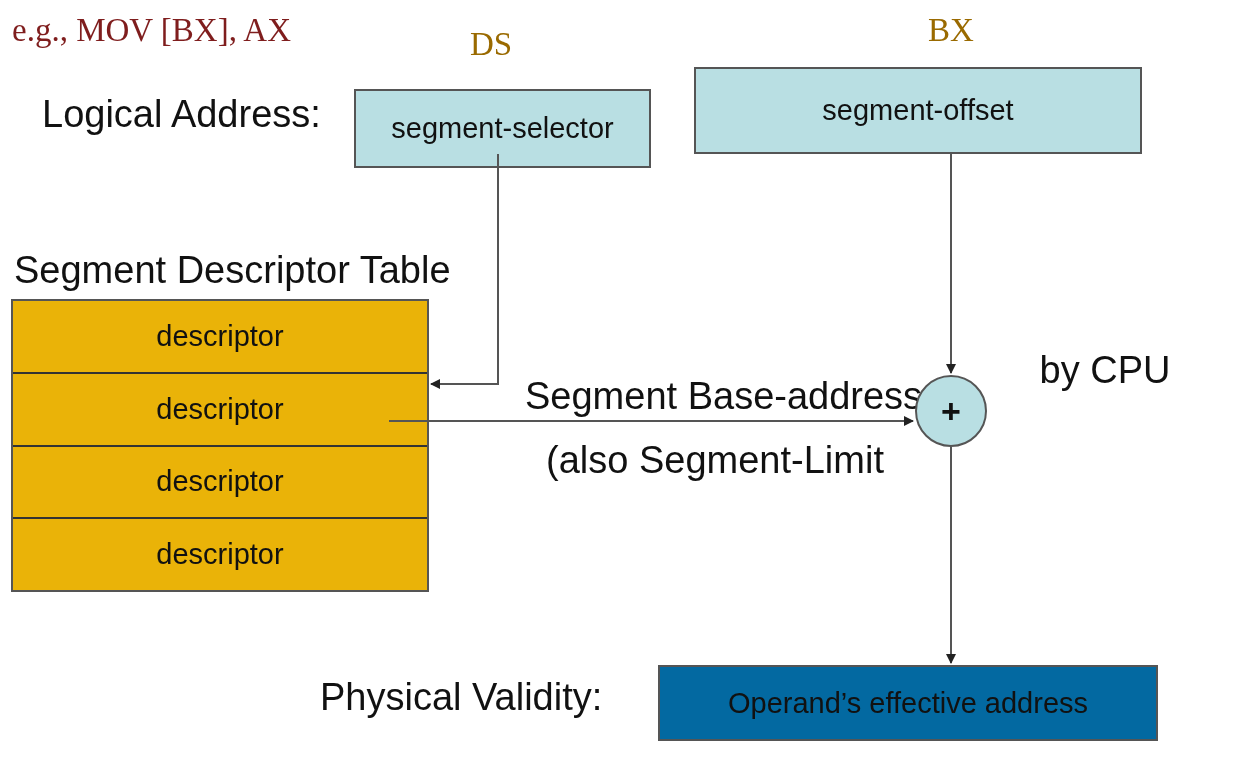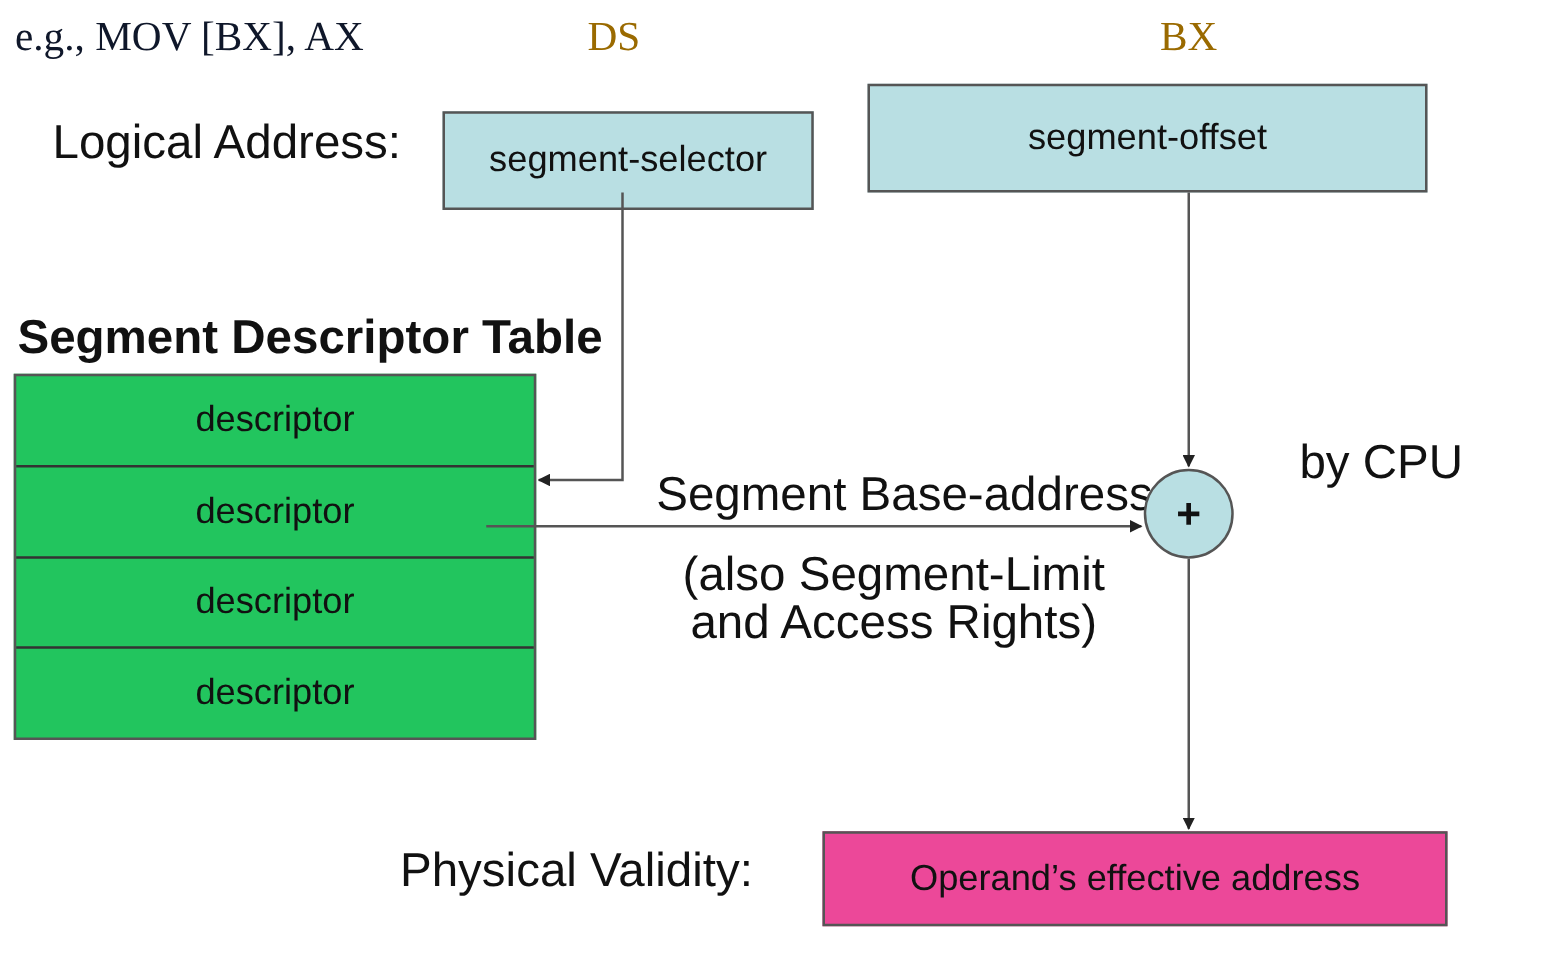--- a/index.html
+++ b/index.html
@@ -78,63 +78,62 @@
       position: absolute;
       left: 0; top: 0;
       width: 1241px; height: 763px;
       pointer-events: none;
     }
     .center { text-align: center; }
   </style>
 </head>
 <body>
 
-<div class="abs example serif" style="color:#0f172a;">e.g., MOV [BX], AX</div>
-<div class="abs reg-label serif" style="left:470px; top:10px; color:#9a6a00;">DS</div>
+<div class="abs example serif" style="color:#7f1d1d;">e.g., MOV [BX], AX</div>
+<div class="abs reg-label serif" style="left:470px; top:24px; color:#9a6a00;">DS</div>
 <div class="abs reg-label serif" style="left:928px; top:10px; color:#9a6a00;">BX</div>
 
 <div class="abs label" style="left:42px; top:97px;">Logical Address:</div>
 <div class="box" style="left:354px; top:89px; width:297px; height:79px; background:#b9dfe3;">
   <span>segment-selector</span>
 </div>
 <div class="box" style="left:694px; top:67px; width:448px; height:87px; background:#b9dfe3;">
   <span>segment-offset</span>
 </div>
 
-<div class="abs label" style="left:14px; top:253px;font-weight:bold;">Segment Descriptor Table</div>
-<div class="table" style="background:#22c55e;">
+<div class="abs label" style="left:14px; top:253px;">Segment Descriptor Table</div>
+<div class="table" style="background:#eab308;">
   <div class="row">
       <span>descriptor</span>
     </div>
   <div class="row">
       <span>descriptor</span>
     </div>
   <div class="row">
       <span>descriptor</span>
     </div>
   <div class="row">
       <span>descriptor</span>
     </div>
 </div>
 
 <div class="abs label" style="left:525px; top:379px;">Segment Base-address</div>
 <div class="abs label center" style="left:530px; top:443px; width:370px;">
   <div>(also Segment-Limit</div>
-  <div style="margin-top:4px;">and Access Rights)</div>
 </div>
 
 <div class="adder" style="background:#b9dfe3;">
   <span>+</span>
 </div>
 <div class="abs label center" style="left:1010px; top:352px; width:190px; line-height:37px;">
   <div>by CPU</div>
 </div>
 
 <div class="abs label" style="left:320px; top:680px;">Physical Validity:</div>
-<div class="box" style="left:658px; top:665px; width:500px; height:76px; background:#ec4899;text-align:center;">
+<div class="box" style="left:658px; top:665px; width:500px; height:76px; background:#0369a1;text-align:center;">
   <span>Operand’s effective address</span>
 </div>
 
 <svg class="wires" viewBox="0 0 1241 763">
   <defs>
     <marker id="arrowhead" markerWidth="10" markerHeight="10" refX="9" refY="5" orient="auto" markerUnits="userSpaceOnUse">
       <path d="M0,0 L10,5 L0,10 Z" fill="#222222"></path>
     </marker>
   </defs>
 

